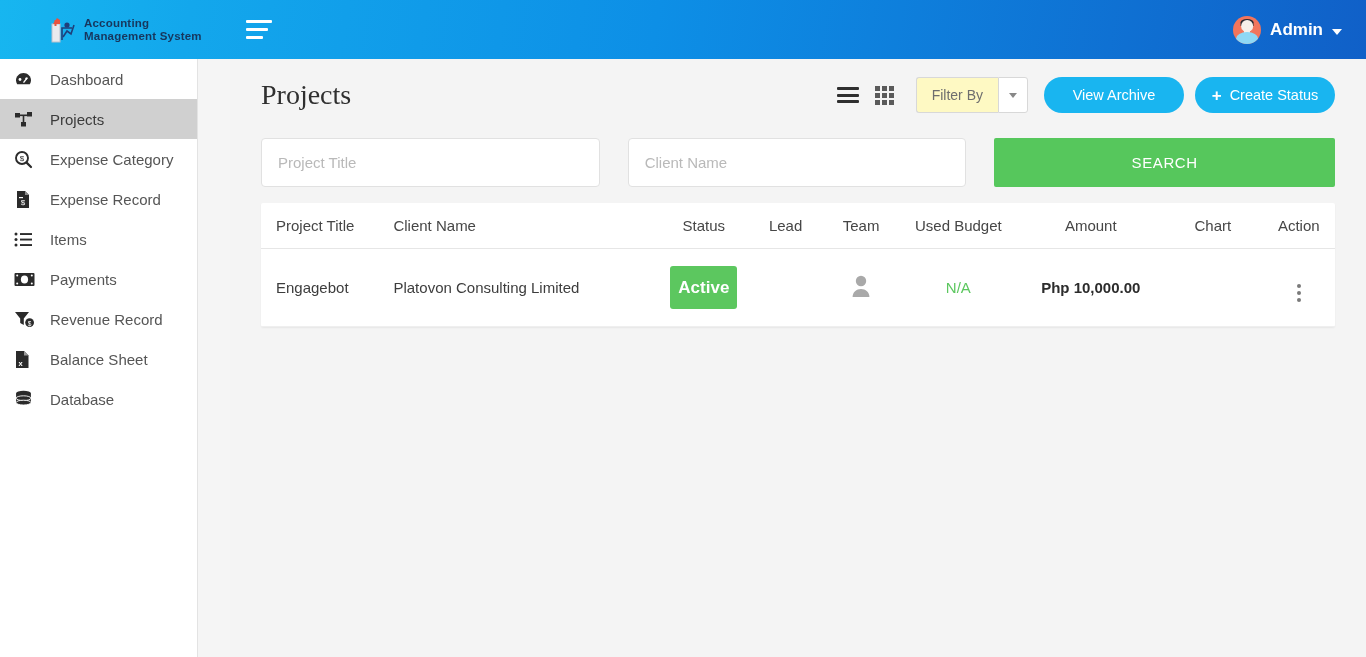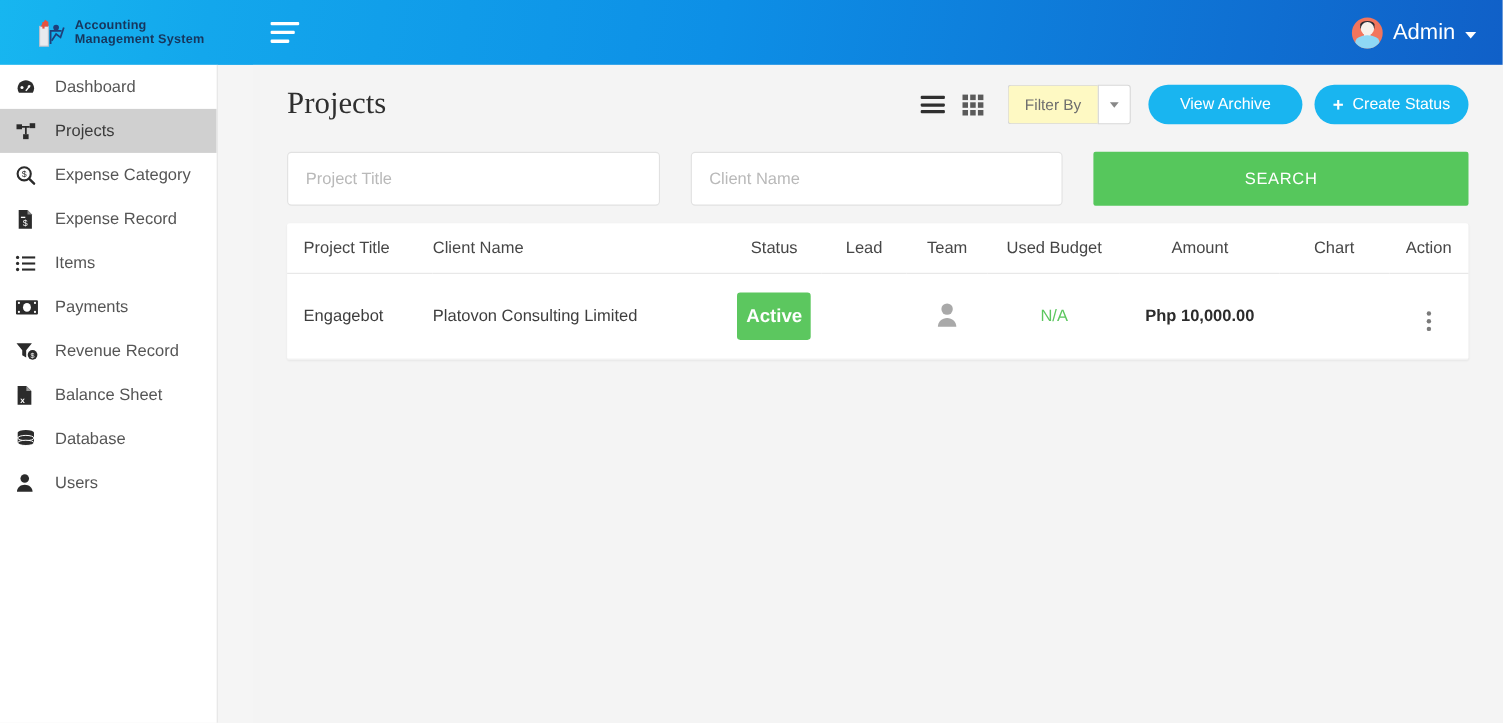--- a/index.html
+++ b/index.html
@@ -11,42 +11,42 @@
   }
 
   
   #topbar {
     position: absolute; left: 0; top: 0; width: 1366px; height: 59px;
     background: linear-gradient(100deg, #17b6f0 0%, #13a7ec 14%, #0d8fe6 48%, #1060c8 100%);
     display: flex; align-items: center;
   }
   #brand {
     width: 230px; height: 59px; display: flex; align-items: center;
-    padding-left: 34px; gap: 8px;
+    padding-left: 50px; gap: 8px;
   }
   #logo-mark { width: 26px; height: 28px; flex: 0 0 26px; position: relative; }
   #brand-text {
     font-size: 11.5px; font-weight: bold; color: #17365d;
     line-height: 13px; letter-spacing: .2px; max-width: 130px;
   }
   #hamburger {
     margin-left: 12px; width: 34px; height: 34px; cursor: pointer;
     display: flex; flex-direction: column; justify-content: center;
     align-items: flex-start; gap: 5px; padding-left: 4px;
   }
   #hamburger i { display: block; height: 3px; background: #ffffff; border-radius: 1px; }
   #hamburger i:nth-child(1) { width: 26px; }
   #hamburger i:nth-child(2) { width: 22px; }
   #hamburger i:nth-child(3) { width: 17px; }
 
   #user-menu {
     margin-left: auto; margin-right: 24px; display: flex; align-items: center;
     gap: 9px; cursor: pointer; height: 59px;
   }
-  #user-menu .uname { color: #ffffff; font-size: 20px; }
+  #user-menu .uname { color: #ffffff; font-size: 17px; font-weight: bold; }
   #user-menu .caret {
     width: 0; height: 0; border-left: 5px solid transparent;
     border-right: 5px solid transparent; border-top: 6px solid #ffffff;
     margin-top: 4px;
   }
   .avatar {
     width: 28px; height: 28px; border-radius: 50%; overflow: hidden;
     position: relative; background: #f2755c; flex: 0 0 auto;
   }
   .avatar .head {
@@ -326,29 +326,20 @@
           <ellipse cx="9.5" cy="3.4" rx="7.4" ry="2.6" fill="#2b2b2b"></ellipse>
           <path d="M2.1 3.4v3.8c0 1.4 3.3 2.6 7.4 2.6s7.4-1.2 7.4-2.6V3.4" fill="#2b2b2b"></path>
           <path d="M2.1 8.2v3.8c0 1.4 3.3 2.6 7.4 2.6s7.4-1.2 7.4-2.6V8.2" fill="#2b2b2b"></path>
           <ellipse cx="9.5" cy="8.2" rx="7.4" ry="2.4" fill="#2b2b2b" stroke="#fff" stroke-width="0.9"></ellipse>
           <ellipse cx="9.5" cy="12.6" rx="7.4" ry="2.4" fill="#2b2b2b" stroke="#fff" stroke-width="0.9"></ellipse>
         </svg>
     </span>
     <span class="nav-label">Database</span>
   </div>
 
-  <div class="nav-item">
-    <span class="nav-icon">
-      <svg width="17" height="18" viewBox="0 0 17 18">
-          <circle cx="8.5" cy="5" r="3.9" fill="#2b2b2b"></circle>
-          <path d="M1.4 17c0-3.9 3.2-6.4 7.1-6.4s7.1 2.5 7.1 6.4z" fill="#2b2b2b"></path>
-        </svg>
-    </span>
-    <span class="nav-label">Users</span>
-  </div>
 </div>
 
 <div id="main">
 
   <div id="page-head">
     <h1 id="page-title">Projects</h1>
 
     <div id="head-tools">
       <div class="view-icons">
         <span class="icon-list">

